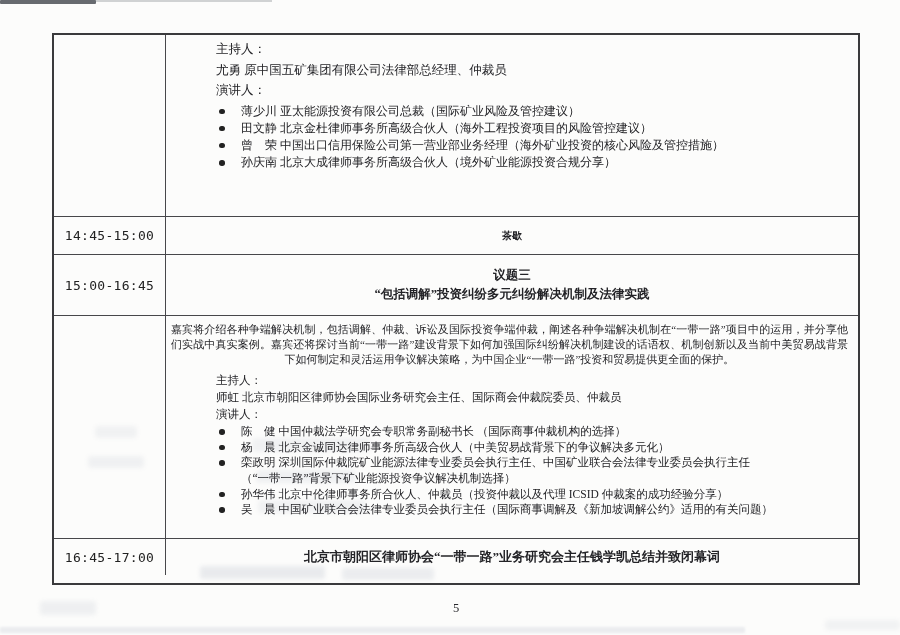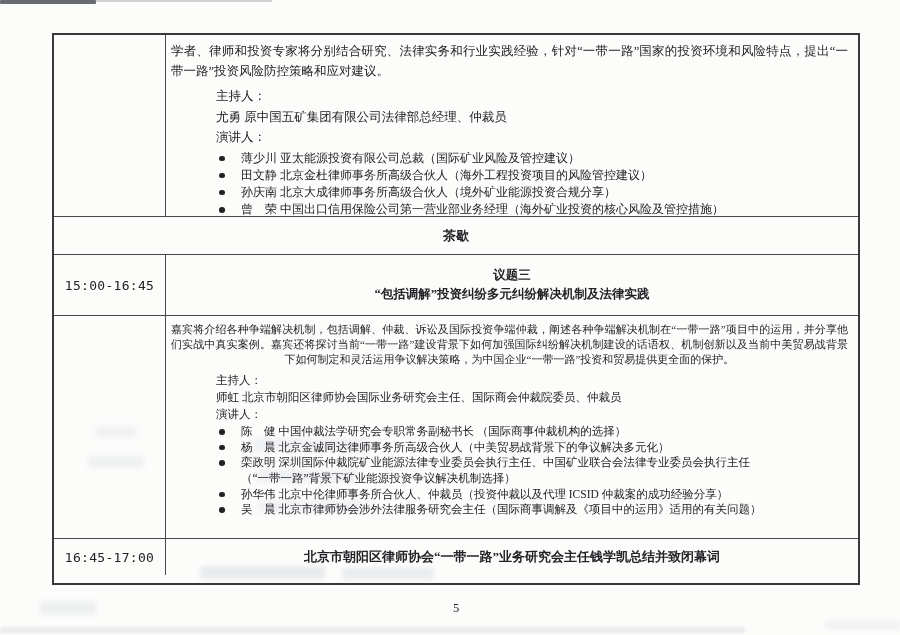--- a/index.html
+++ b/index.html
@@ -55,21 +55,21 @@
   .spk{list-style:none;margin:2px 0 0 0;padding:0;}
   .spk li{
     position:relative;padding-left:70px;font-size:12px;line-height:17.2px;
     word-break:break-all;
   }
   .r4 .spk li{font-size:11.5px;line-height:15.6px;}
   .dot{position:absolute;left:48px;top:6px;width:5.5px;height:5.5px;background:#222;border-radius:50%;}
   .r4 .dot{top:5px;}
   .spk li.cont{padding-left:70px;}
   .topic-line{font-size:12.5px;line-height:19.5px;font-weight:700;text-align:center;}
-  .tea{font-size:13px;font-weight:700;}
+  .tea{font-size:10px;font-weight:700;}
   .closing{font-size:13px;font-weight:600;text-align:center;}
   .page-number{
     position:absolute;left:52px;top:601px;width:808px;text-align:center;
     font-size:12.5px;color:#2a2a2e;
   }
 </style>
 </head>
 <body>
 
 <div class="artifact a-topstrip"></div>
@@ -83,46 +83,46 @@
 <div class="artifact a-bleed b7"></div>
 <div class="artifact a-bleed b8"></div>
 <div class="artifact a-bleed b9"></div>
 <div class="artifact a-bleed b10"></div>
 
 <div class="agenda">
 
   <div class="row r1">
     <div class="t-cell"></div>
     <div class="c-cell">
-      <p class="para">学者、律师和投资专家将分别结合研究、法律实务和行业实践经验，针对“一带一路”国家的投资环境和风险特点，提出“一带一路”投资风险防控策略和应对建议。</p>
       <div class="lbl">主持人：</div>
       <div class="lbl">尤勇 原中国五矿集团有限公司法律部总经理、仲裁员</div>
       <div class="lbl">演讲人：</div>
       <ul class="spk">
         <li>
           <span class="dot"></span>
           <span>薄少川 亚太能源投资有限公司总裁（国际矿业风险及管控建议）</span>
         </li>
         <li>
           <span class="dot"></span>
           <span>田文静 北京金杜律师事务所高级合伙人（海外工程投资项目的风险管控建议）</span>
         </li>
         <li>
           <span class="dot"></span>
-          <span>孙庆南 北京大成律师事务所高级合伙人（境外矿业能源投资合规分享）</span>
+          <span>曾　荣 中国出口信用保险公司第一营业部业务经理（海外矿业投资的核心风险及管控措施）</span>
         </li>
         <li>
           <span class="dot"></span>
-          <span>曾　荣 中国出口信用保险公司第一营业部业务经理（海外矿业投资的核心风险及管控措施）</span>
+          <span>孙庆南 北京大成律师事务所高级合伙人（境外矿业能源投资合规分享）</span>
         </li>
       </ul>
     </div>
   </div>
 
   <div class="row r2">
+    <div class="t-cell">14:45-15:00</div>
     <div class="c-cell c-center">
       <div class="tea">茶歇</div>
     </div>
   </div>
 
   <div class="row r3">
     <div class="t-cell">15:00-16:45</div>
     <div class="c-cell c-center">
       <div class="topic-line">议题三</div>
       <div class="topic-line">“包括调解”投资纠纷多元纠纷解决机制及法律实践</div>
@@ -151,21 +151,21 @@
         </li>
         <li class="cont">
           <span>（“一带一路”背景下矿业能源投资争议解决机制选择）</span>
         </li>
         <li>
           <span class="dot"></span>
           <span>孙华伟 北京中伦律师事务所合伙人、仲裁员（投资仲裁以及代理 ICSID 仲裁案的成功经验分享）</span>
         </li>
         <li>
           <span class="dot"></span>
-          <span>吴　晨 北京市律师协会涉外法律服务研究会主任（国际商事调解及《项目中的运用》适用的有关问题）</span>
+          <span>吴　晨 中国矿业联合会法律专业委员会执行主任（国际商事调解及《新加坡调解公约》适用的有关问题）</span>
         </li>
       </ul>
     </div>
   </div>
 
   <div class="row r5">
     <div class="t-cell">16:45-17:00</div>
     <div class="c-cell c-center">
       <div class="closing">北京市朝阳区律师协会“一带一路”业务研究会主任钱学凯总结并致闭幕词</div>
     </div>

